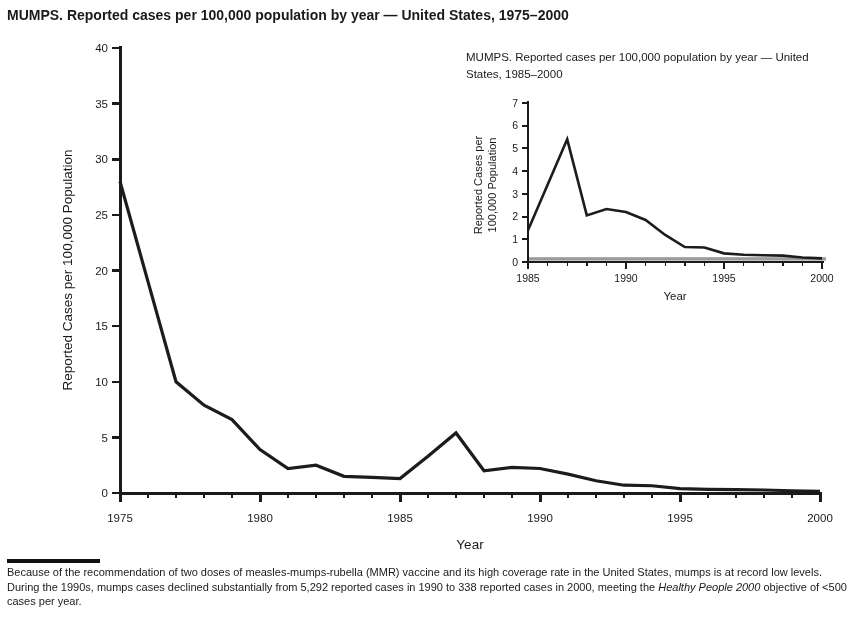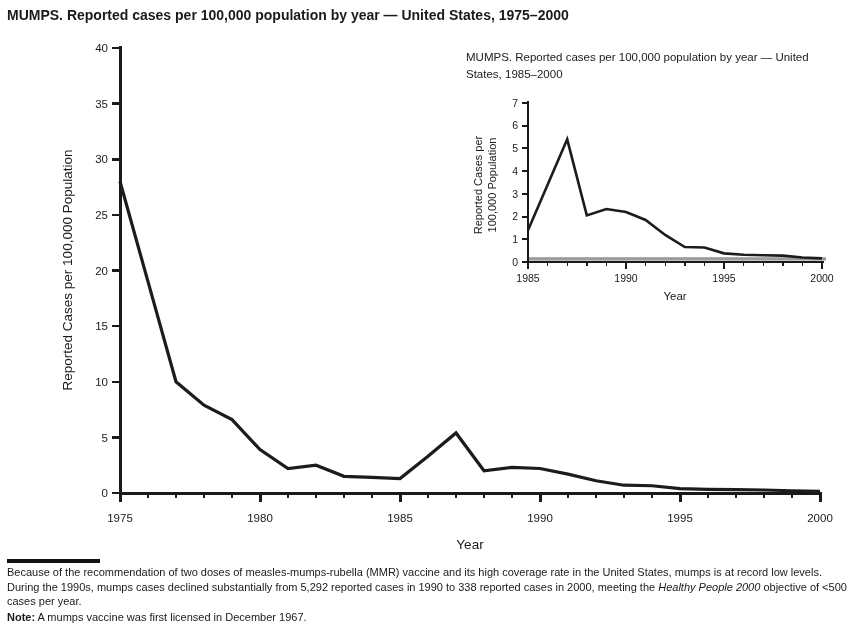--- a/index.html
+++ b/index.html
@@ -170,15 +170,14 @@
       <text x="675" y="300" text-anchor="middle" font-size="11.5" fill="#1a1a1a">Year</text>
       <text x="489" y="185" text-anchor="middle" font-size="11" fill="#1a1a1a" transform="rotate(-90 489 185)"><tspan x="489" dy="-7">Reported Cases per</tspan><tspan x="489" dy="14">100,000 Population</tspan></text>
     </svg>
 
   <div class="inset-title">MUMPS. Reported cases per 100,000 population by year — United States, 1985–2000</div>
 
   <div class="footnote-rule"></div>
 
   <div class="footnote"><span>Because of the recommendation of two doses of measles-mumps-rubella (MMR) vaccine and its high coverage rate in the United States, mumps is at record low levels. During the 1990s, mumps cases declined substantially from 5,292 reported cases in 1990 to 338 reported cases in 2000, meeting the </span><i>Healthy People 2000</i><span> objective of &lt;500 cases per year.</span></div>
 
-  <div class="note"><b>Note:</b><span> A mumps vaccine was first licensed in December 1967.</span></div>
 
 </div>
 
 </body></html>

